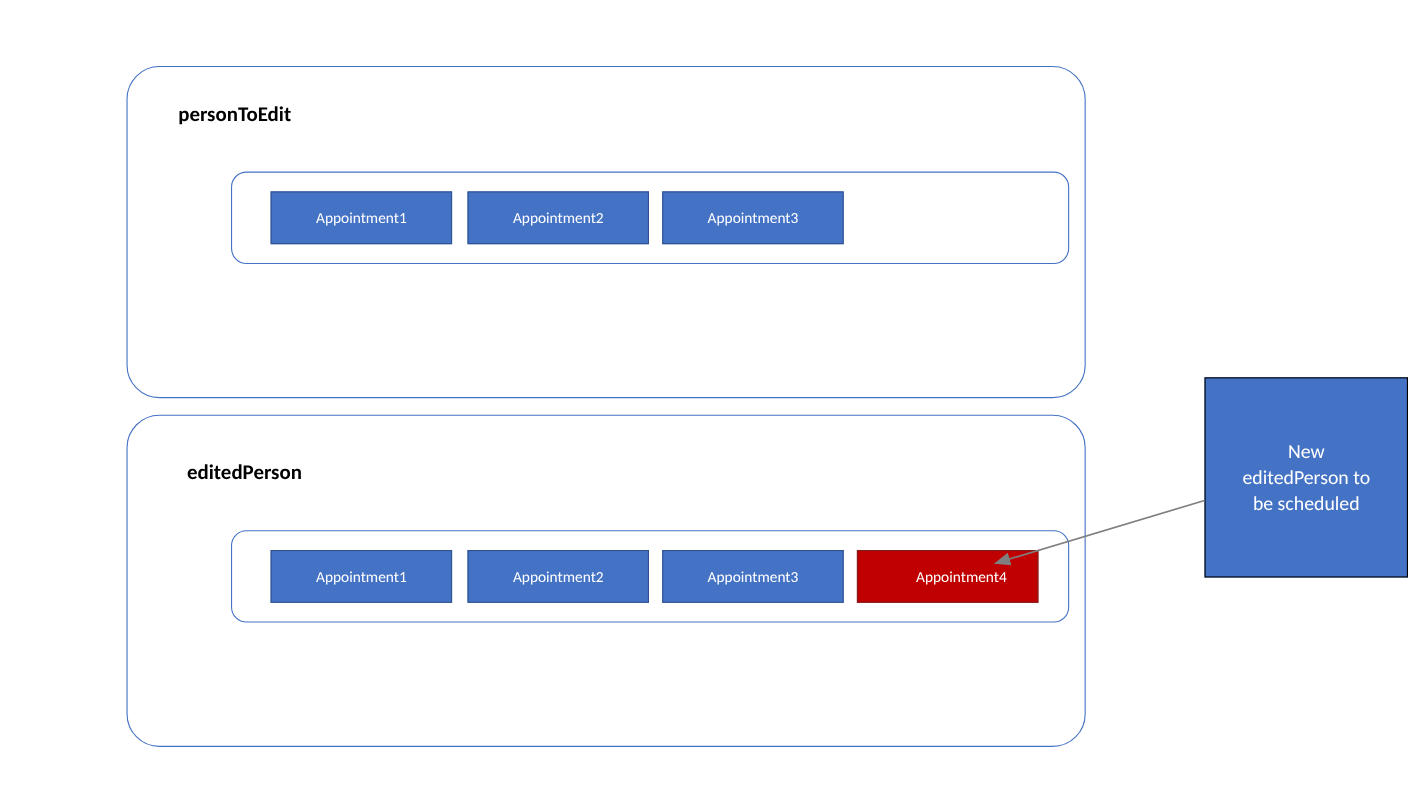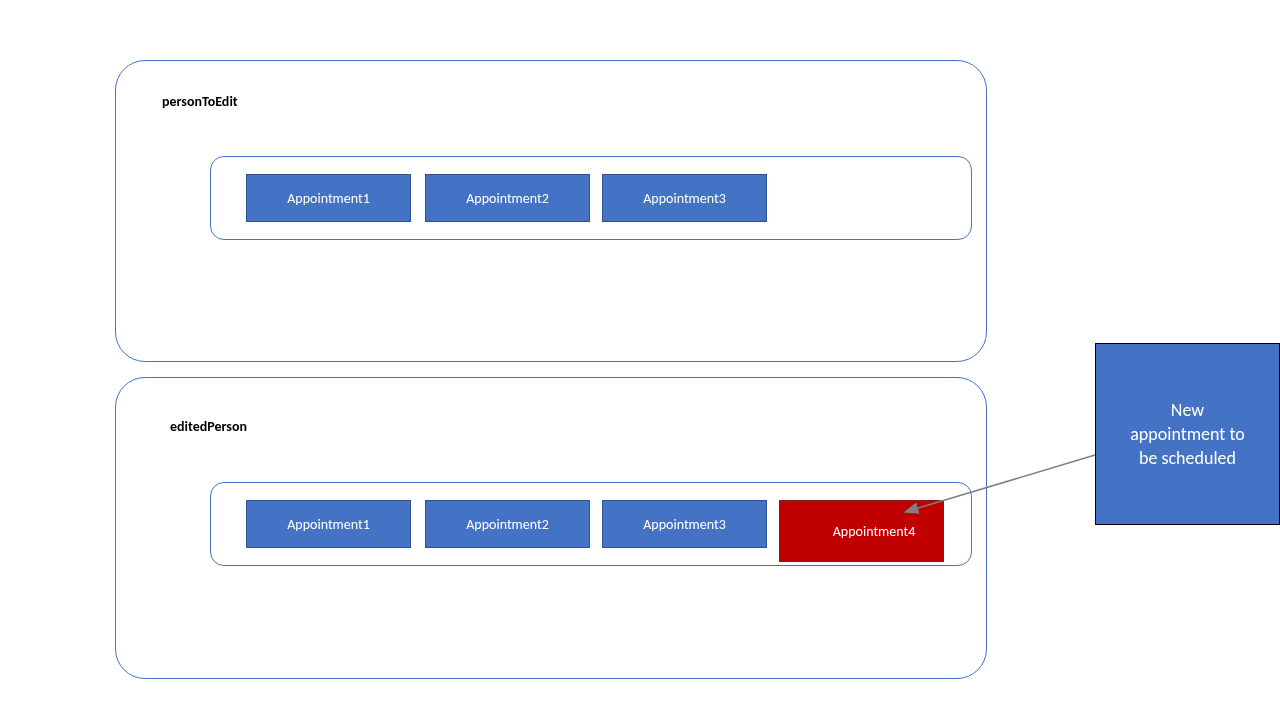--- a/index.html
+++ b/index.html
@@ -15,21 +15,21 @@
   .outer-box {
     position: absolute;
     border: 1px solid #4472C4;
     border-radius: 30px;
     background: #ffffff;
   }
   .outer-label {
     position: absolute;
     font-weight: 700;
     color: #000000;
-    font-size: 14px;
+    font-size: 19px;
     text-align: right;
   }
   .inner-box {
     position: absolute;
     border: 1px solid #4472C4;
     border-radius: 14px;
     background: #ffffff;
   }
   .appt {
     position: absolute;
@@ -77,26 +77,26 @@
 <div class="appt blue" style="left:602px; top:174px; width:165px; height:48px;">Appointment3</div>
 
 <div class="outer-box" style="left:115px; top:377px; width:870px; height:300px;"></div>
 <div class="outer-label" style="left:170px; top:418px;">editedPerson</div>
 
 <div class="inner-box" style="left:210px; top:482px; width:760px; height:82px;"></div>
 
 <div class="appt blue" style="left:246px; top:500px; width:165px; height:48px;">Appointment1</div>
 <div class="appt blue" style="left:425px; top:500px; width:165px; height:48px;">Appointment2</div>
 <div class="appt blue" style="left:602px; top:500px; width:165px; height:48px;">Appointment3</div>
-<div class="appt red" style="left:779px; top:500px; width:165px; height:62px;padding-left:25px;">Appointment4</div>
+<div class="appt red" style="left:779px; top:500px; width:165px; height:48px;padding-left:25px;">Appointment4</div>
 
 <div class="callout" style="left:1095px; top:343px; width:185px; height:182px;">
   <div>
     <span>New</span><br>
-    <span>appointment to</span><br>
+    <span>editedPerson to</span><br>
     <span>be scheduled</span>
   </div>
 </div>
 
 <svg class="arrow">
   <defs>
     <marker id="arrowhead" markerWidth="10" markerHeight="8" refX="9" refY="4" orient="auto" markerUnits="strokeWidth">
       <path d="M0,0 L10,4 L0,8 Z" fill="#7F7F7F"></path>
     </marker>
   </defs>

